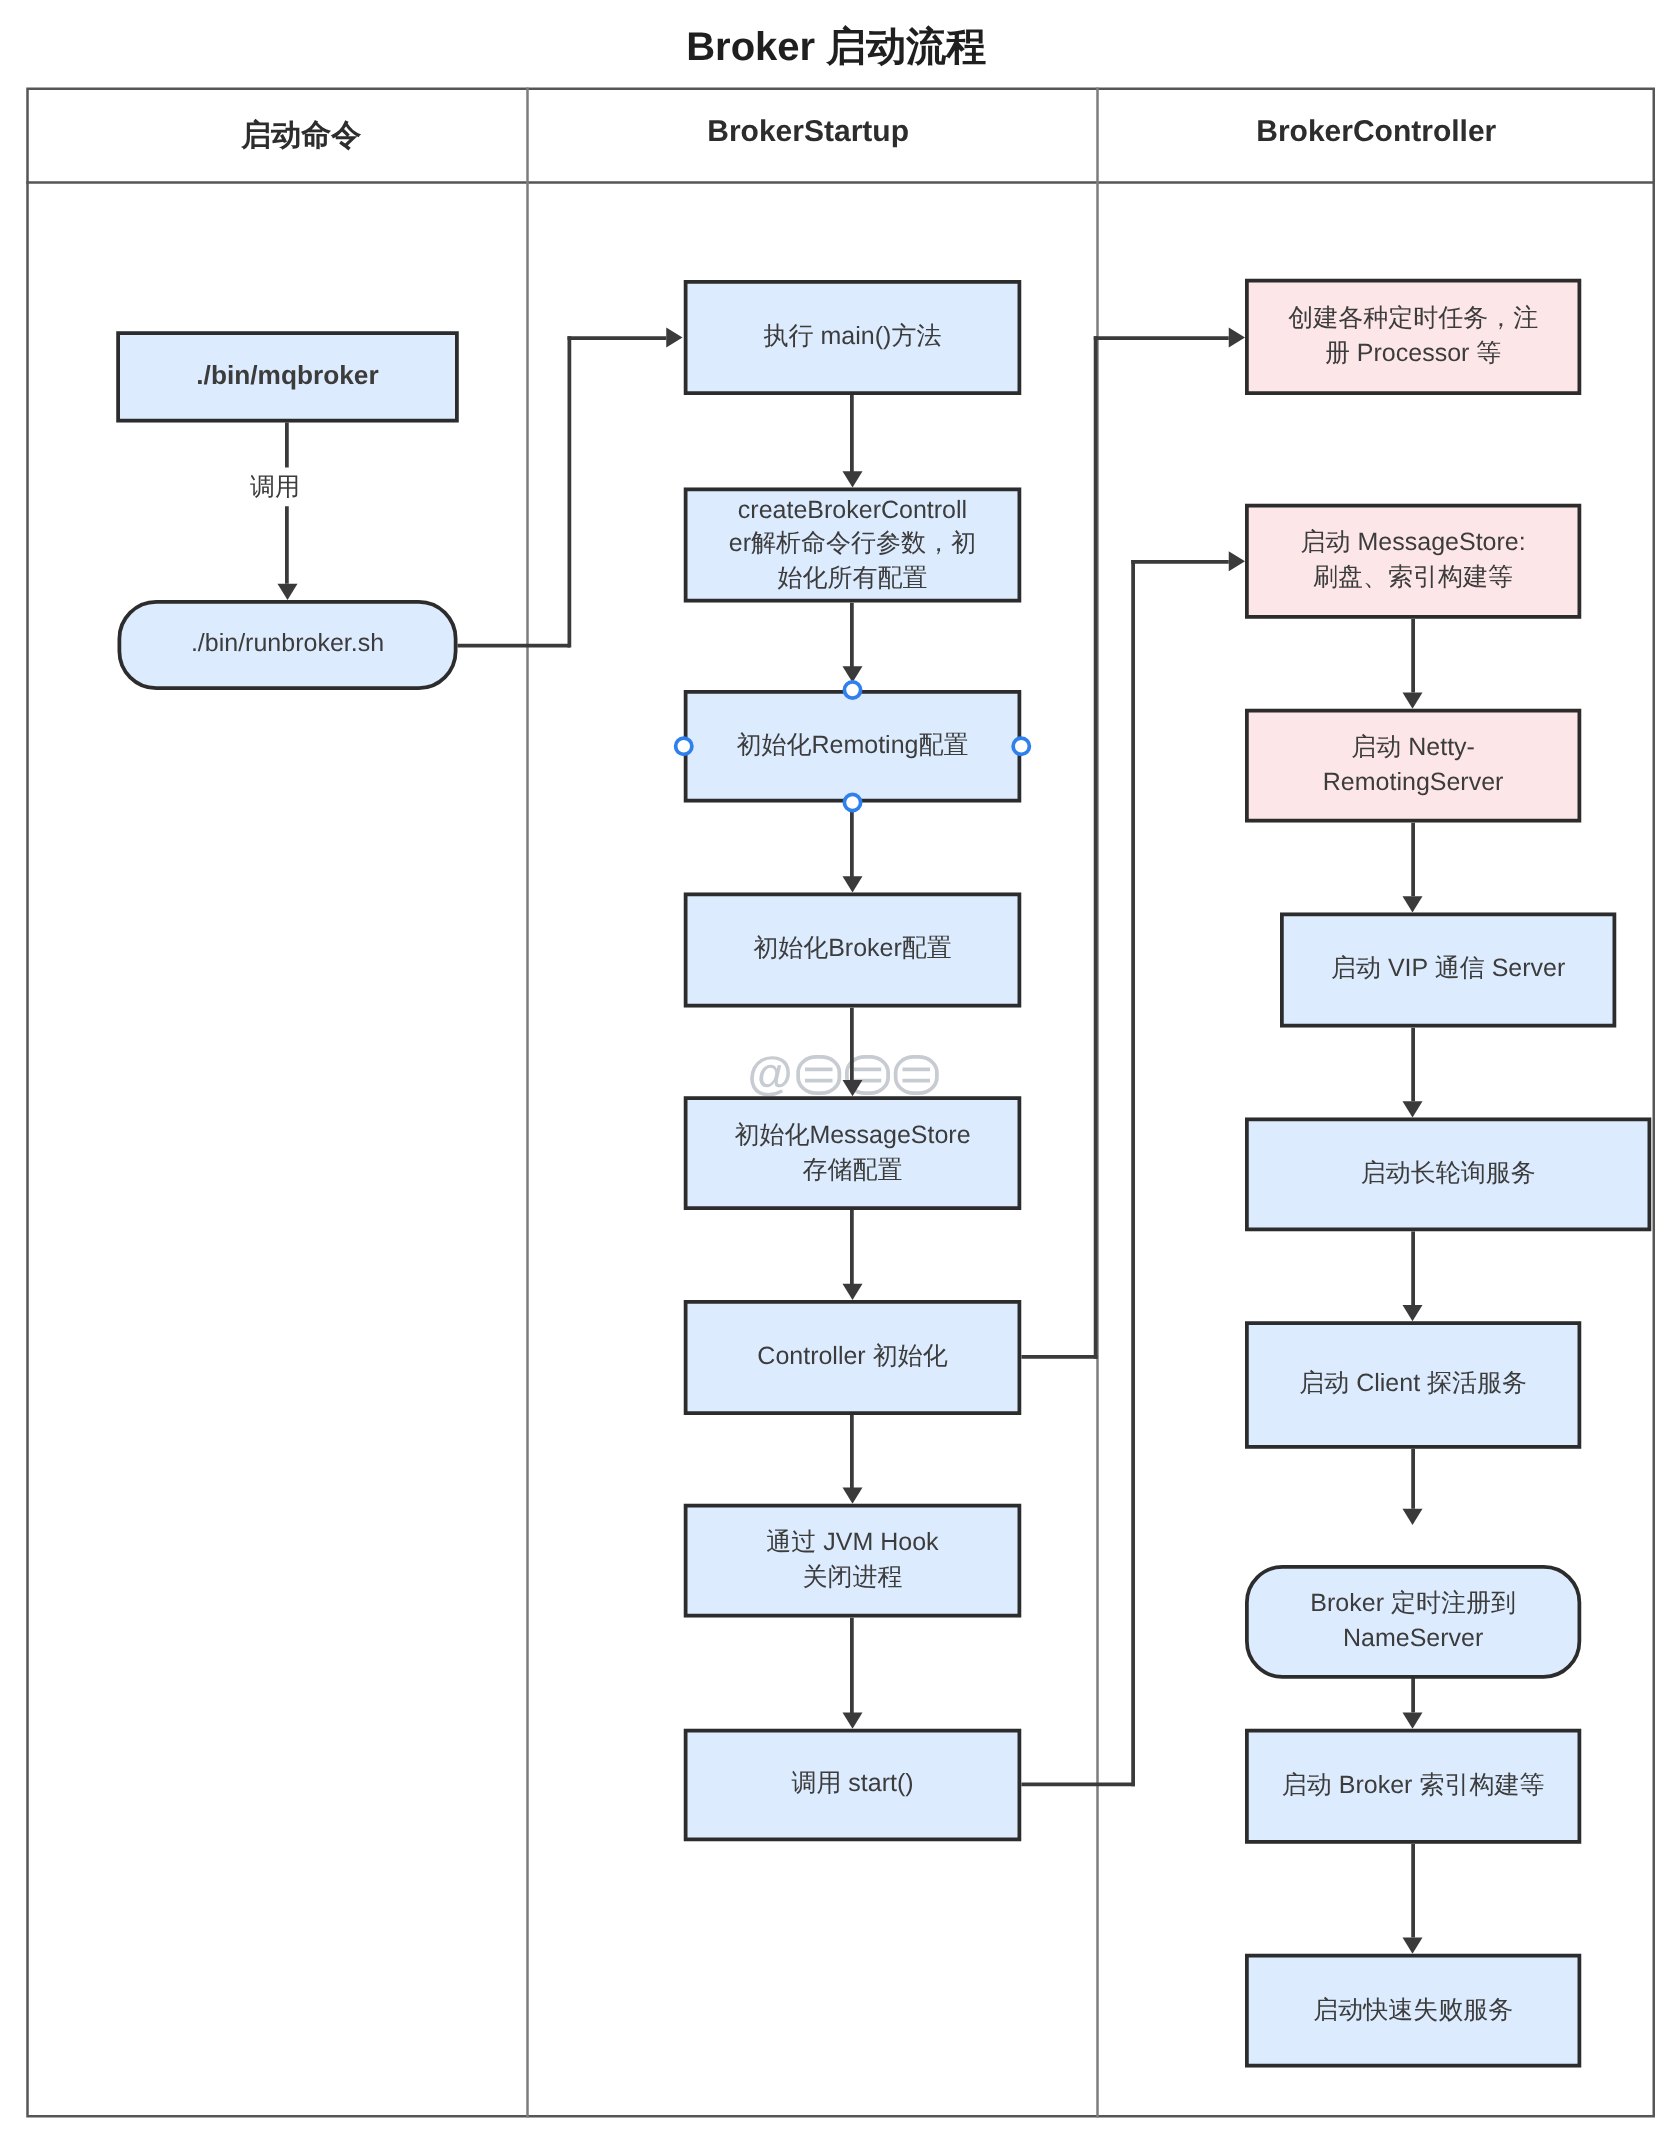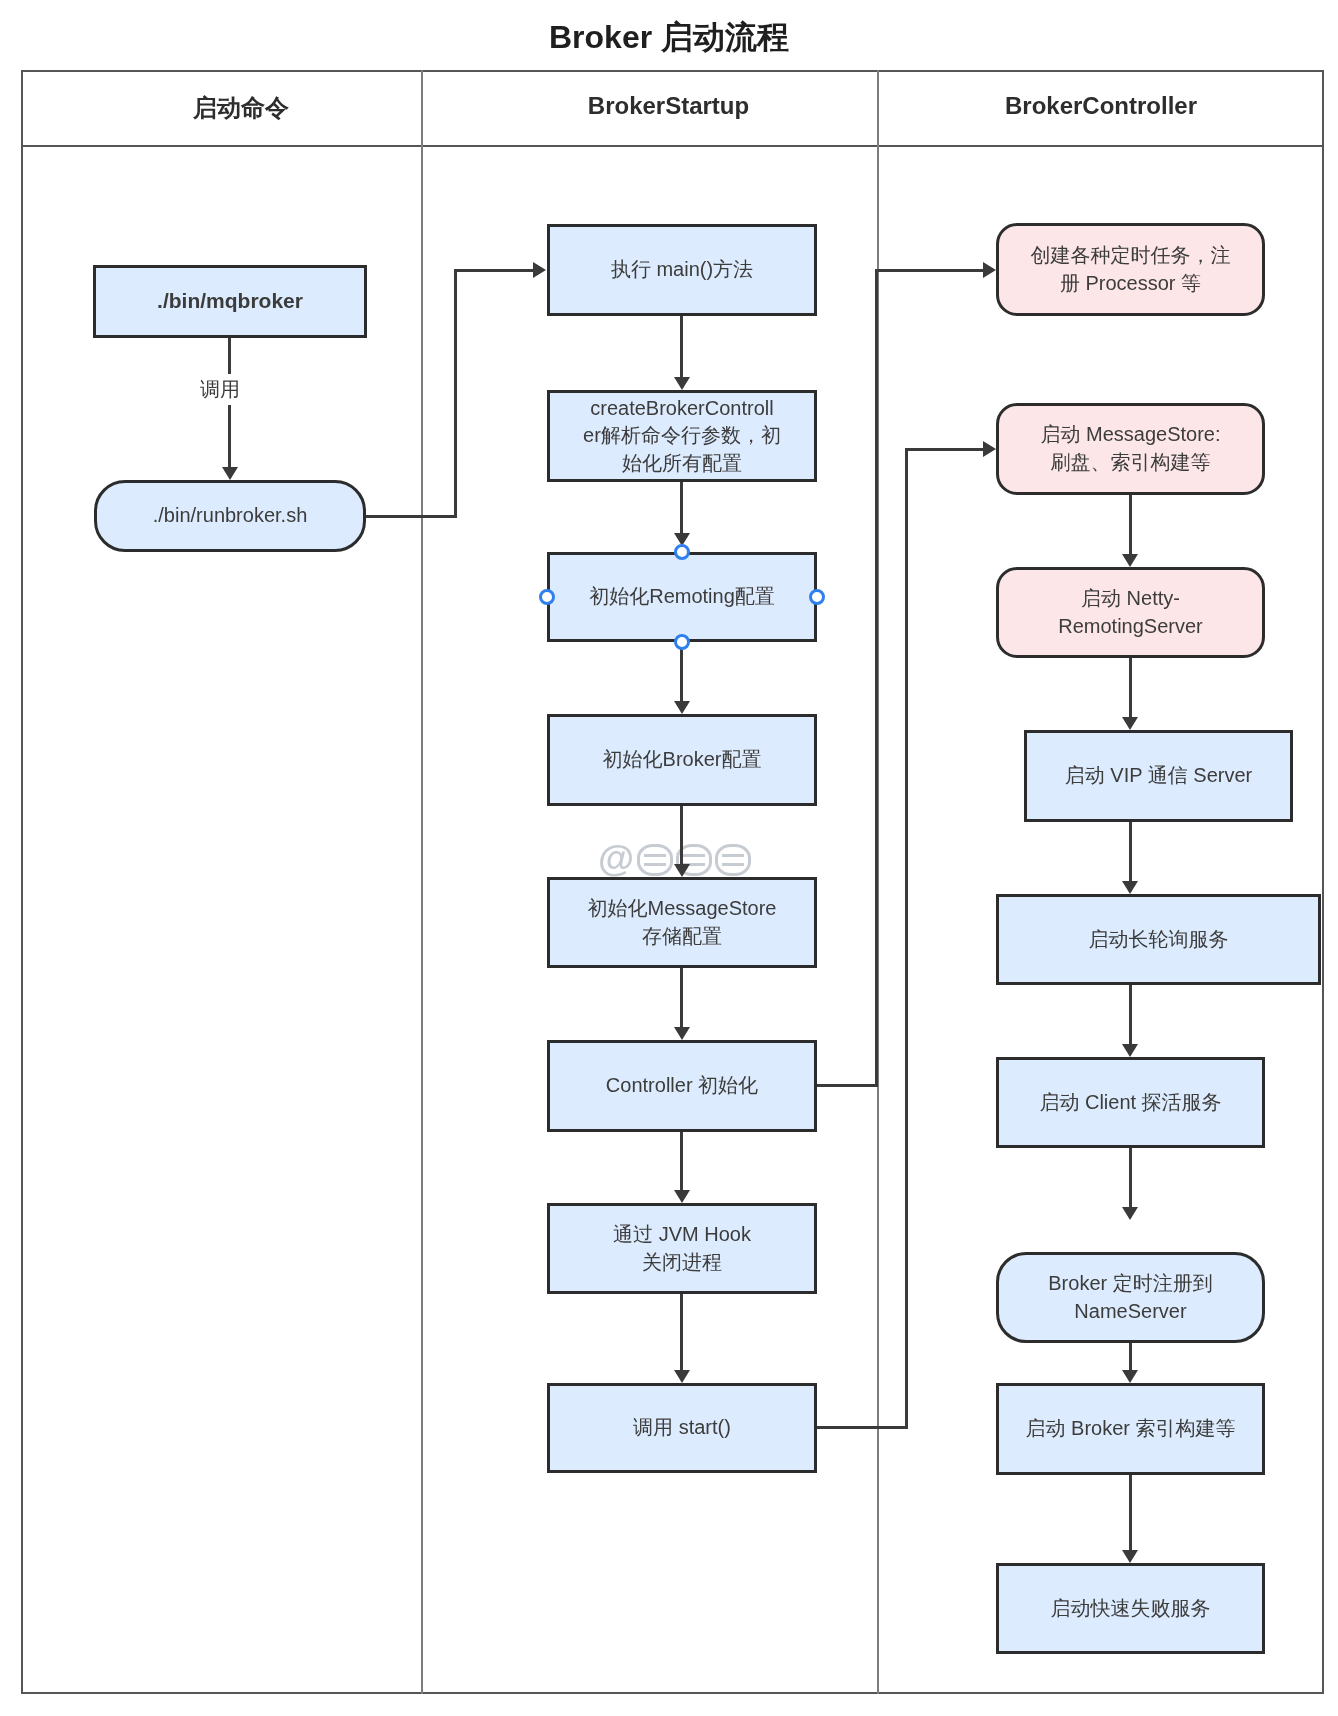--- a/index.html
+++ b/index.html
@@ -12,50 +12,50 @@
 
   
   .table-frame{position:absolute;left:21px;top:70px;width:1299px;height:1620px;
                border:2px solid #565656;z-index:0;}
   .header-sep{position:absolute;left:21px;top:145px;width:1303px;height:2px;background:#565656;z-index:0;}
   .lane-divider{position:absolute;top:70px;width:2px;height:1624px;background:#7d7d7d;z-index:1;}
   .divider-1{left:421px;}
   .divider-2{left:877px;}
   .lane-header{position:absolute;top:92px;text-align:center;font-size:24px;font-weight:bold;color:#2d2d2d;z-index:2;}
   .lh-1{left:21px;width:400px;padding-left:20px;}
-  .lh-2{left:421px;width:457px;padding-left:19px;}
+  .lh-2{left:399px;width:457px;padding-left:19px;}
   .lh-3{left:878px;width:446px;}
 
   
   .node{position:absolute;box-sizing:border-box;border:3px solid #2c2c2c;
         display:flex;align-items:center;justify-content:center;text-align:center;
         font-size:20px;line-height:1.38;color:#3c3c3c;white-space:pre-line;
         z-index:3;padding:2px 4px;}
   .blue{background:#dcebfd;}
-  .pink{background:#fce6e8;border-radius:21px;}
+  .pink{background:#fce6e8;}
   .bold{font-weight:bold;font-size:21px;}
 
   .p-mqbroker{left:93px;top:233px;width:274px;height:73px;margin-top:32px;}
   .p-runbroker{left:94px;top:480px;width:272px;height:72px;border-radius:31px;}
 
   .p-exec-main{left:547px;top:224px;width:270px;height:92px;}
   .p-create-controller{left:547px;top:390px;width:270px;height:92px;}
   .p-init-remoting{left:547px;top:552px;width:270px;height:90px;}
   .p-init-broker{left:547px;top:714px;width:270px;height:92px;}
   .p-init-messagestore{left:547px;top:877px;width:270px;height:91px;}
   .p-controller-init{left:547px;top:1040px;width:270px;height:92px;}
   .p-jvm-hook{left:547px;top:1203px;width:270px;height:91px;}
   .p-call-start{left:547px;top:1383px;width:270px;height:90px;}
 
   .p-create-tasks{left:996px;top:223px;width:269px;height:93px;}
   .p-start-messagestore{left:996px;top:403px;width:269px;height:92px;}
   .p-start-netty{left:996px;top:567px;width:269px;height:91px;}
   .p-start-vip{left:996px;top:730px;width:269px;height:92px;margin-left:28px;}
   .p-start-longpolling{left:996px;top:894px;width:325px;height:91px;}
-  .p-start-client-probe{left:996px;top:1057px;width:269px;height:91px;}
+  .p-start-client-probe{left:996px;top:1057px;width:269px;height:102px;}
   .p-register-nameserver{left:996px;top:1252px;width:269px;height:91px;border-radius:30px;}
   .p-start-listener{left:996px;top:1383px;width:269px;height:92px;}
   .p-start-fastfail{left:996px;top:1563px;width:269px;height:91px;}
 
   
   .vline{position:absolute;width:3px;background:#3a3a3a;z-index:2;}
   .hline{position:absolute;height:3px;background:#3a3a3a;z-index:2;}
   .arr-down{position:absolute;width:0;height:0;border-left:8px solid transparent;
             border-right:8px solid transparent;border-top:13px solid #3a3a3a;z-index:2;}
   .arr-right{position:absolute;width:0;height:0;border-top:8px solid transparent;

